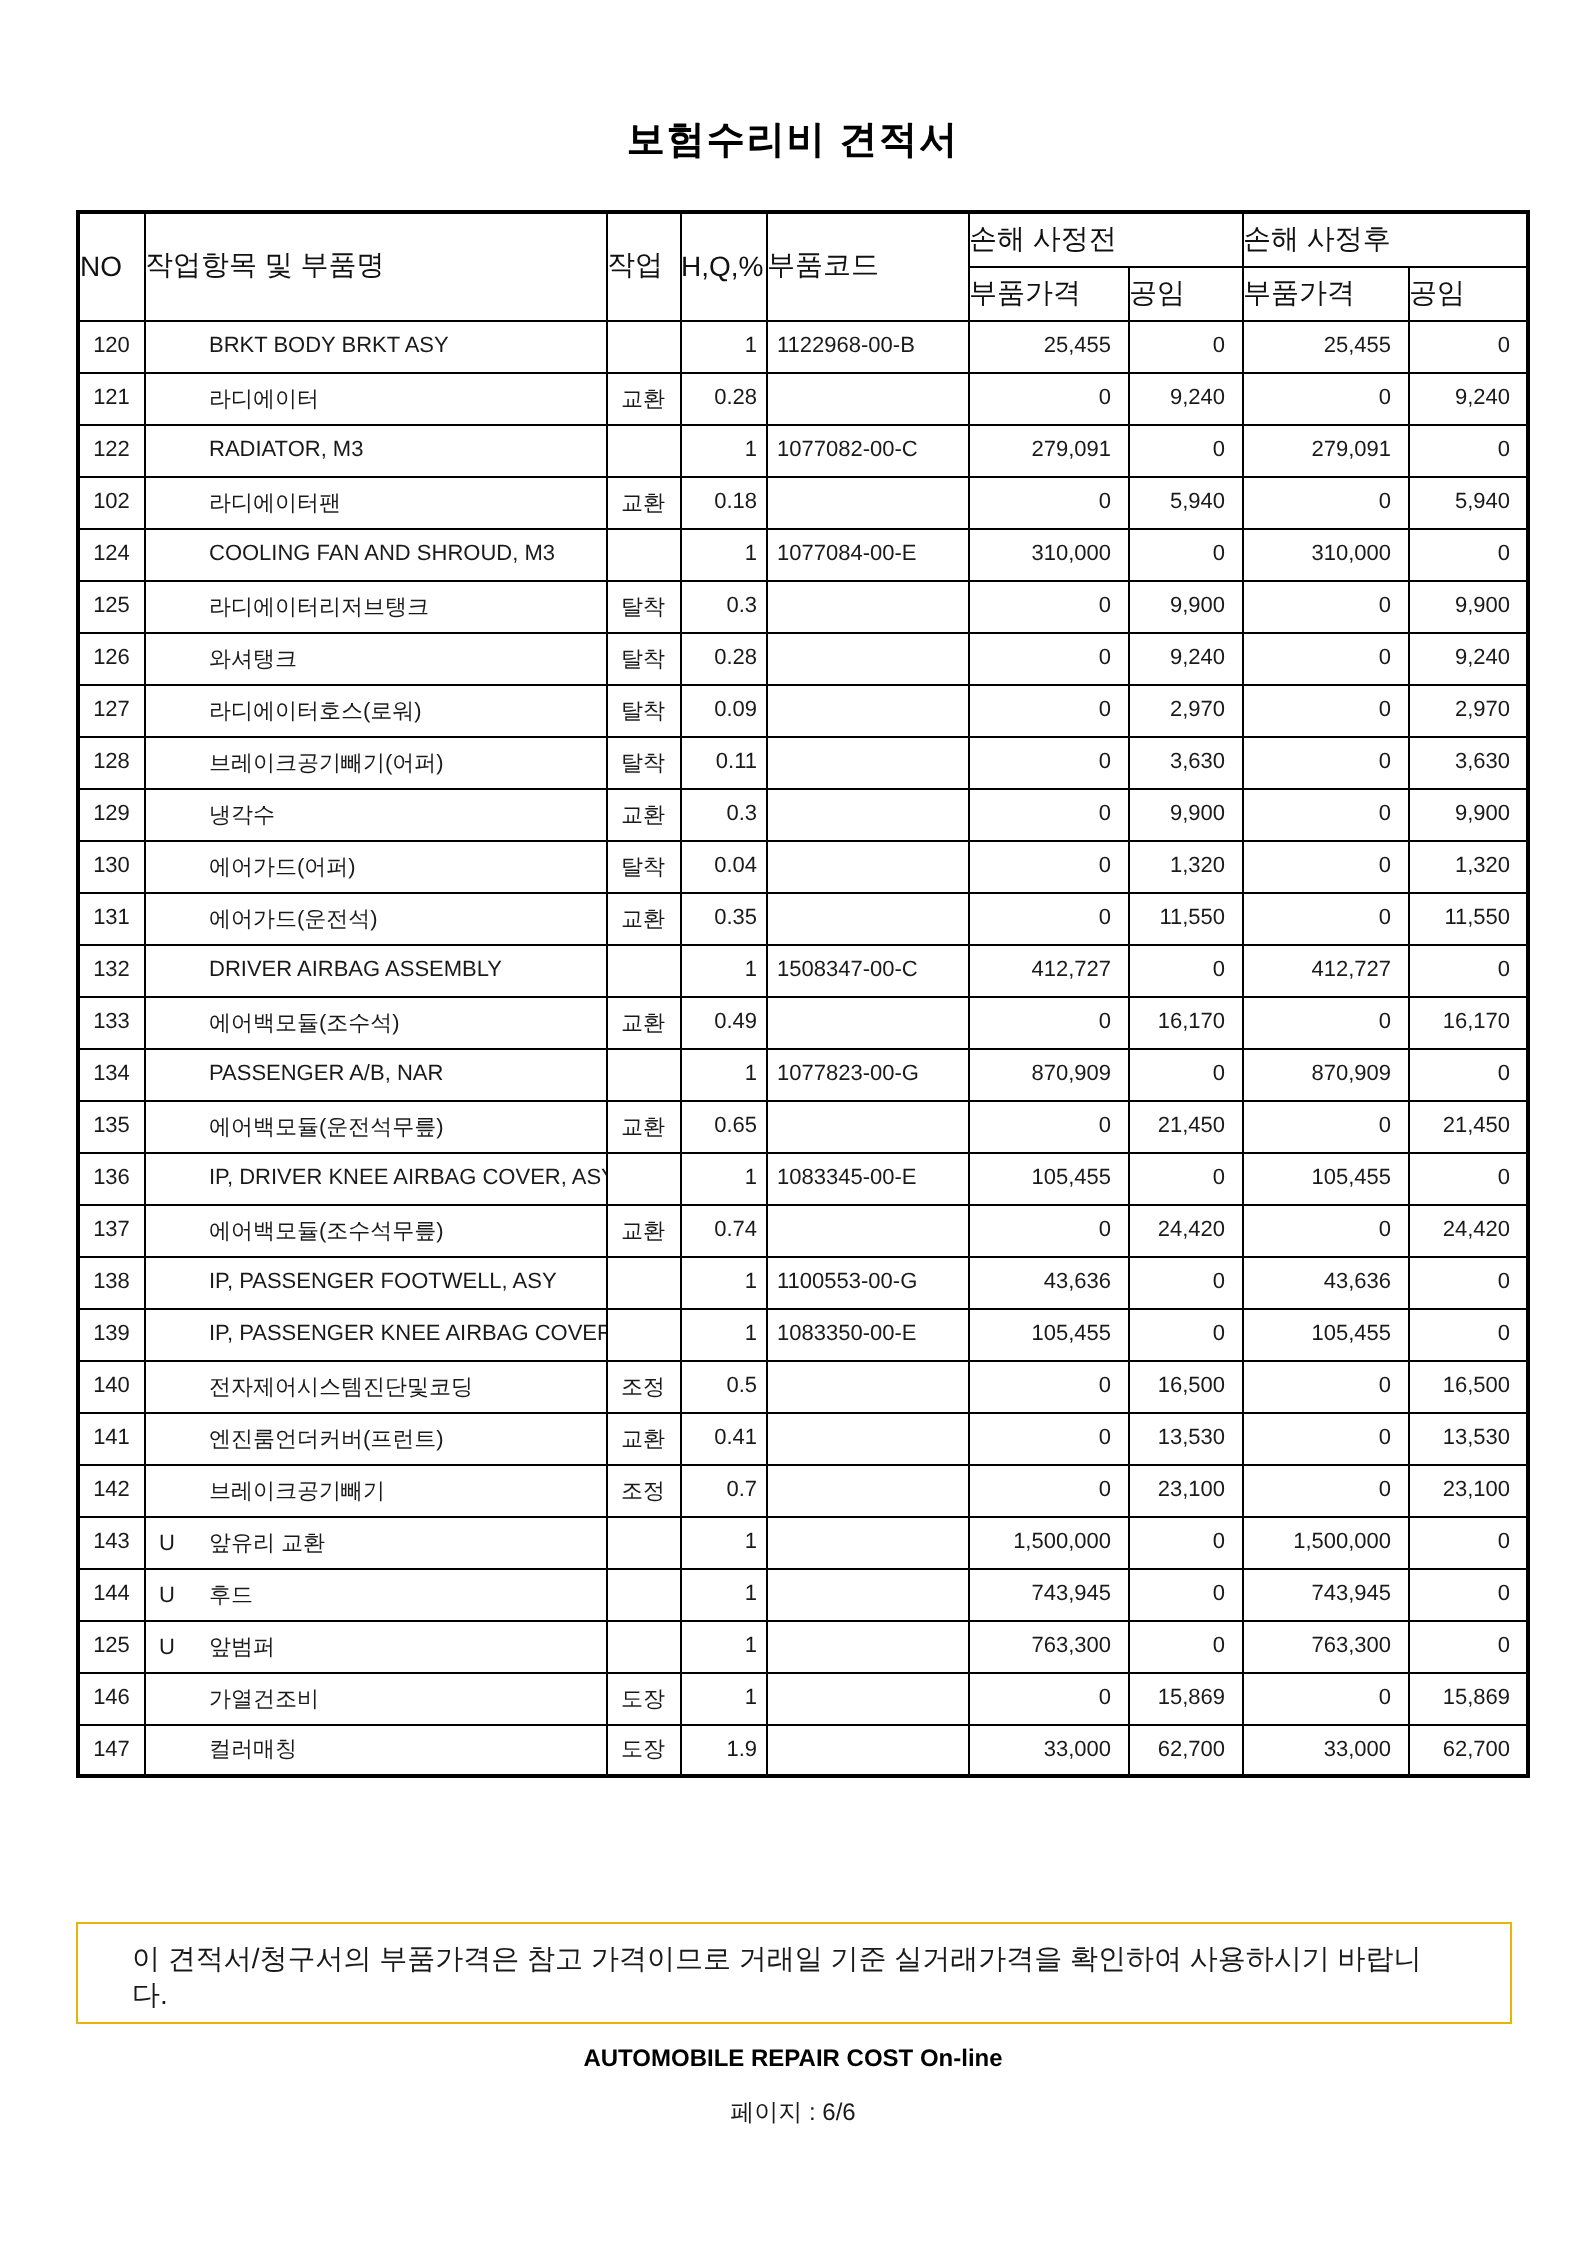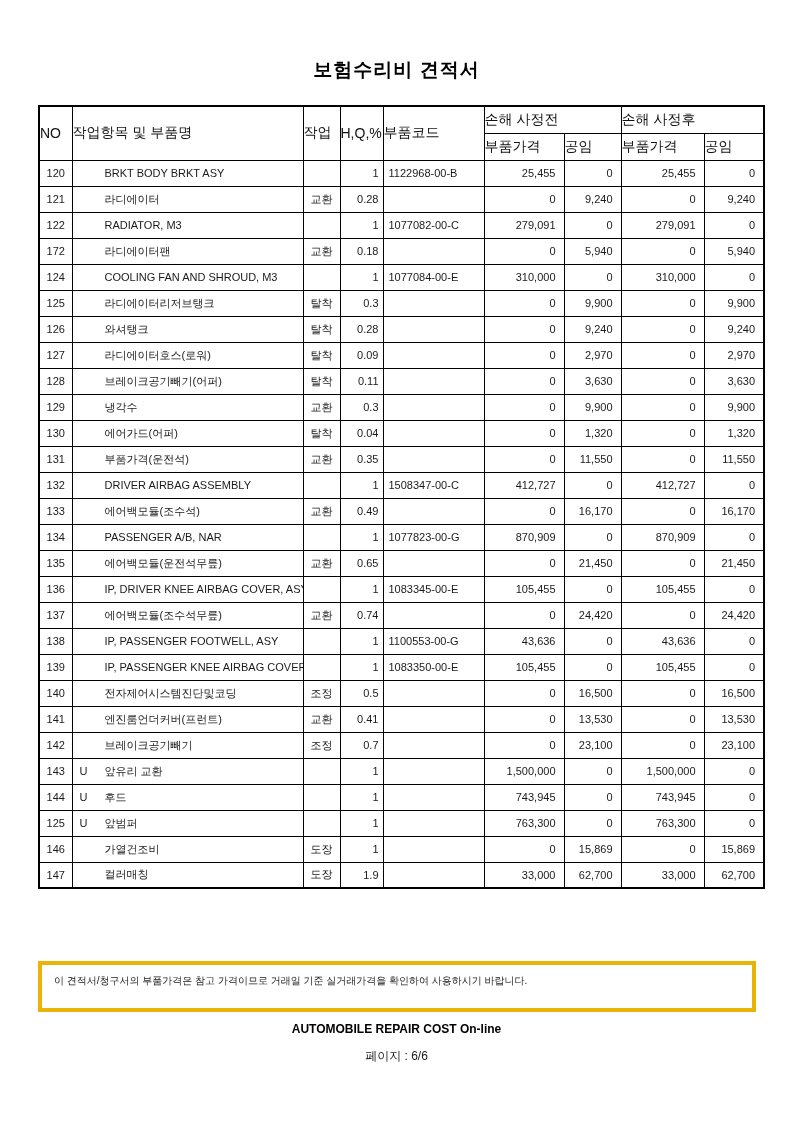--- a/index.html
+++ b/index.html
@@ -55,23 +55,23 @@
   .c-work { text-align: center; }
   .c-hq   { text-align: right; padding-right: 4px; }
   .c-code { text-align: left; padding-left: 5px; margin-top: 23px; }
   .c-num  { text-align: right; padding-right: 8px; }
   .notice-box {
     position: absolute;
     top: 961px;
     left: 38px;
     width: 718px;
     height: 51px;
-    border: 4px solid #eab308;
-    padding: 9px 12px;
-    font-size: 10px;
+    border: 1px solid #eab308;
+    padding: 9px 27px;
+    font-size: 14px;
     color: #1a1a1a;
   }
   .footer-brand {
     position: absolute;
     top: 1022px;
     left: 0;
     width: 100%;
     text-align: center;
     font-size: 12px;
     font-weight: bold;
@@ -155,21 +155,21 @@
           <td class="c-work"></td>
           <td class="c-hq">1</td>
           <td class="c-code">1077082-00-C</td>
           <td class="c-num">279,091</td>
           <td class="c-num">0</td>
           <td class="c-num">279,091</td>
           <td class="c-num">0</td>
         </tr>
 
         <tr>
-          <td class="c-no">172</td>
+          <td class="c-no">102</td>
           <td class="c-item"><span class="prefix"></span><span>라디에이터팬</span></td>
           <td class="c-work">교환</td>
           <td class="c-hq">0.18</td>
           <td class="c-code"></td>
           <td class="c-num">0</td>
           <td class="c-num">5,940</td>
           <td class="c-num">0</td>
           <td class="c-num">5,940</td>
         </tr>
 
@@ -252,21 +252,21 @@
           <td class="c-hq">0.04</td>
           <td class="c-code"></td>
           <td class="c-num">0</td>
           <td class="c-num">1,320</td>
           <td class="c-num">0</td>
           <td class="c-num">1,320</td>
         </tr>
 
         <tr>
           <td class="c-no">131</td>
-          <td class="c-item"><span class="prefix"></span><span>부품가격(운전석)</span></td>
+          <td class="c-item"><span class="prefix"></span><span>에어가드(운전석)</span></td>
           <td class="c-work">교환</td>
           <td class="c-hq">0.35</td>
           <td class="c-code"></td>
           <td class="c-num">0</td>
           <td class="c-num">11,550</td>
           <td class="c-num">0</td>
           <td class="c-num">11,550</td>
         </tr>
 
         <tr>

